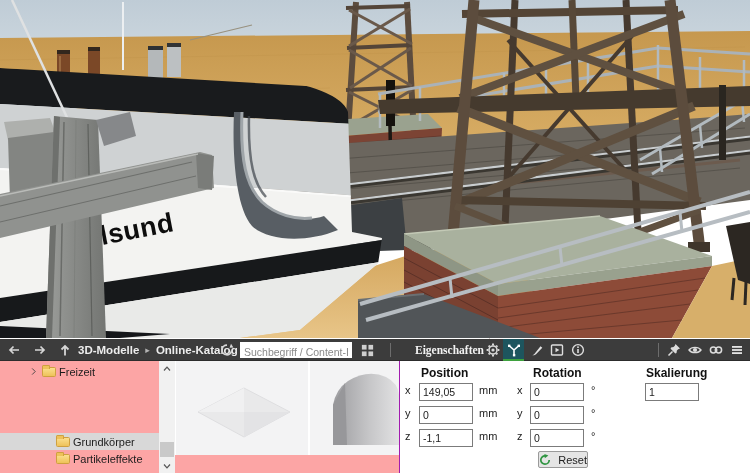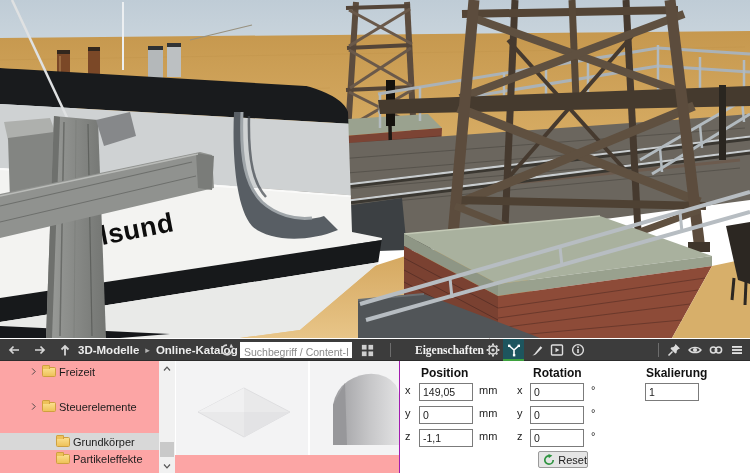--- a/index.html
+++ b/index.html
@@ -42,21 +42,21 @@
   .cell{position:absolute;top:0;height:112px;background:#f3f3f4;overflow:hidden;}
   .cell .clabel{position:absolute;bottom:3px;width:100%;font-size:11px;color:#222;white-space:nowrap;}
   .props{position:absolute;left:399px;top:0;width:351px;height:112px;background:#fff;border-left:1px solid #a21caf;box-sizing:border-box;}
   .phead{position:absolute;top:5px;font-size:12px;font-weight:bold;color:#111;}
   .prow{position:absolute;height:15px;}
   .axis{position:absolute;font-size:11px;color:#222;top:1px;}
   .pinput{position:absolute;width:54px;height:18px;border:1px solid #7b7b7b;box-sizing:border-box;
           font-family:"Liberation Sans",sans-serif;font-size:10.5px;color:#222;padding:4px 3px;outline:none;}
   .unit{position:absolute;font-size:11px;color:#222;top:1px;}
   .resetbtn{position:absolute;left:138px;top:90px;width:50px;height:17px;background:#e5e5e5;border:1px solid #9a9a9a;
-            border-radius:2px;display:flex;align-items:center;justify-content:flex-end;gap:3px;
+            border-radius:2px;display:flex;align-items:center;justify-content:space-between;gap:3px;
             font-size:11px;color:#222;box-sizing:border-box;cursor:default;}
 </style>
 </head>
 <body>
 
 <div class="app">
 
   <svg class="scene" viewBox="0 0 750 339" xmlns="http://www.w3.org/2000/svg">
     <defs>
       <linearGradient id="gSky" x1="0" y1="0" x2="0" y2="1">
@@ -402,27 +402,20 @@
   <div class="panel">
 
     <div class="tree">
       <div class="trow" style="top:2px">
         <svg class="chev" viewBox="0 0 16 16">
             <polyline points="6,3.5 10.5,8 6,12.5" stroke="#3f3f3f" stroke-width="1.3" fill="none"></polyline>
           </svg>
         <span class="folder" style="left:42px"></span>
         <span class="lbl" style="left:59px">Freizeit</span>
       </div>
-      <div class="trow" style="top:37px">
-        <svg class="chev" viewBox="0 0 16 16">
-            <polyline points="6,3.5 10.5,8 6,12.5" stroke="#3f3f3f" stroke-width="1.3" fill="none"></polyline>
-          </svg>
-        <span class="folder" style="left:42px"></span>
-        <span class="lbl" style="left:59px">Steuerelemente</span>
-      </div>
       <div class="trow" style="top:89.5px">
         <span class="folder" style="left:56px"></span>
         <span class="lbl" style="left:73px">Partikeleffekte</span>
       </div>
       <div class="trow sel" style="top:72px">
         <span class="folder" style="left:56px"></span>
         <span class="lbl" style="left:73px">Grundkörper</span>
       </div>
     </div>
 

